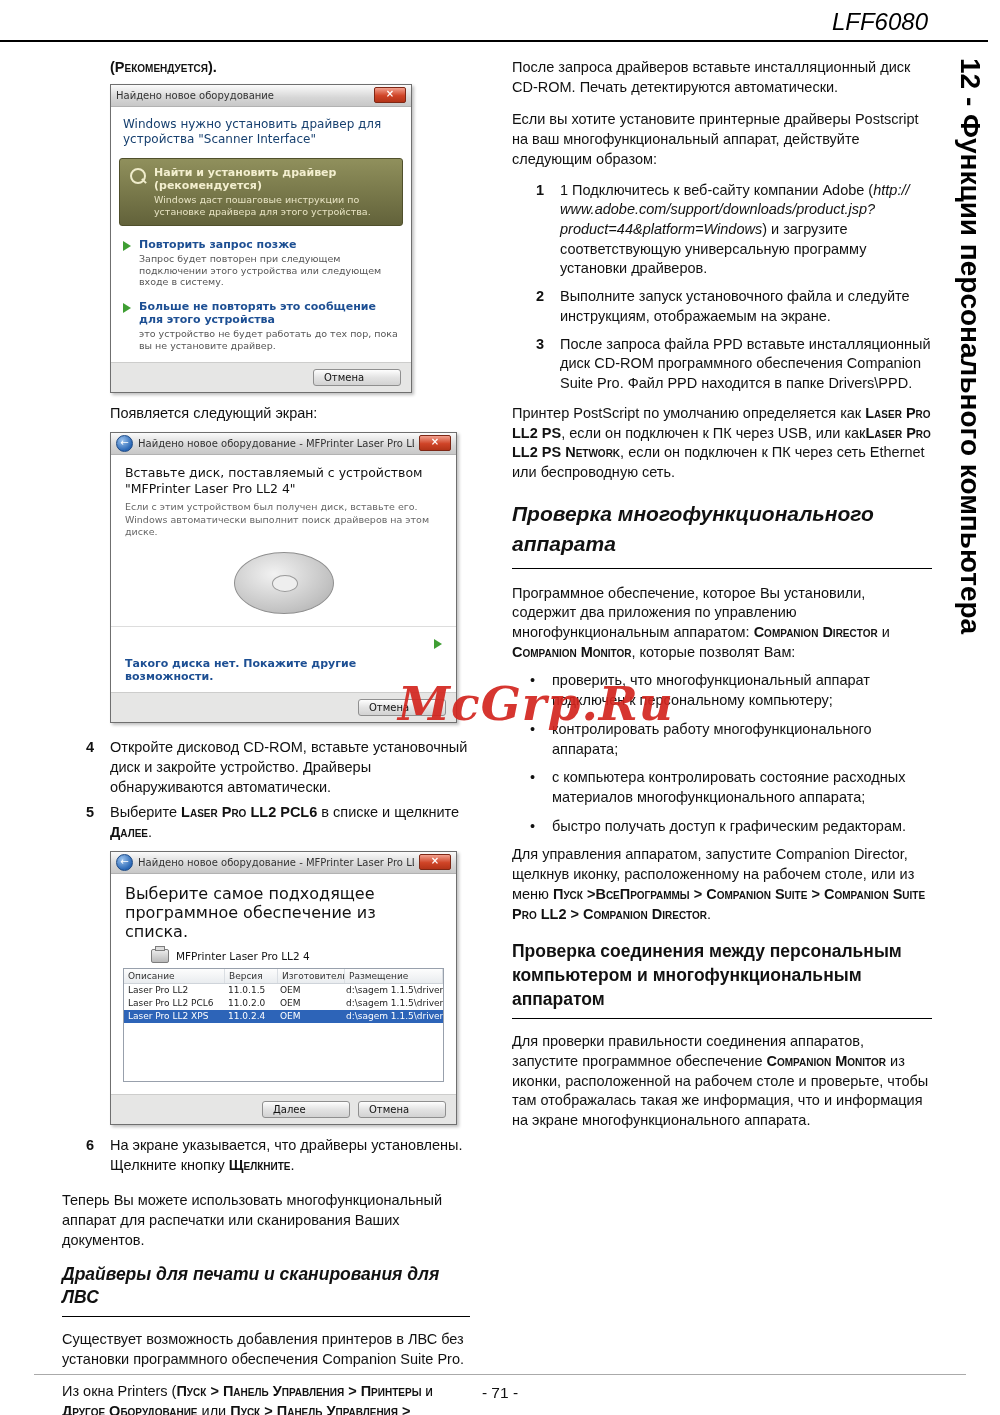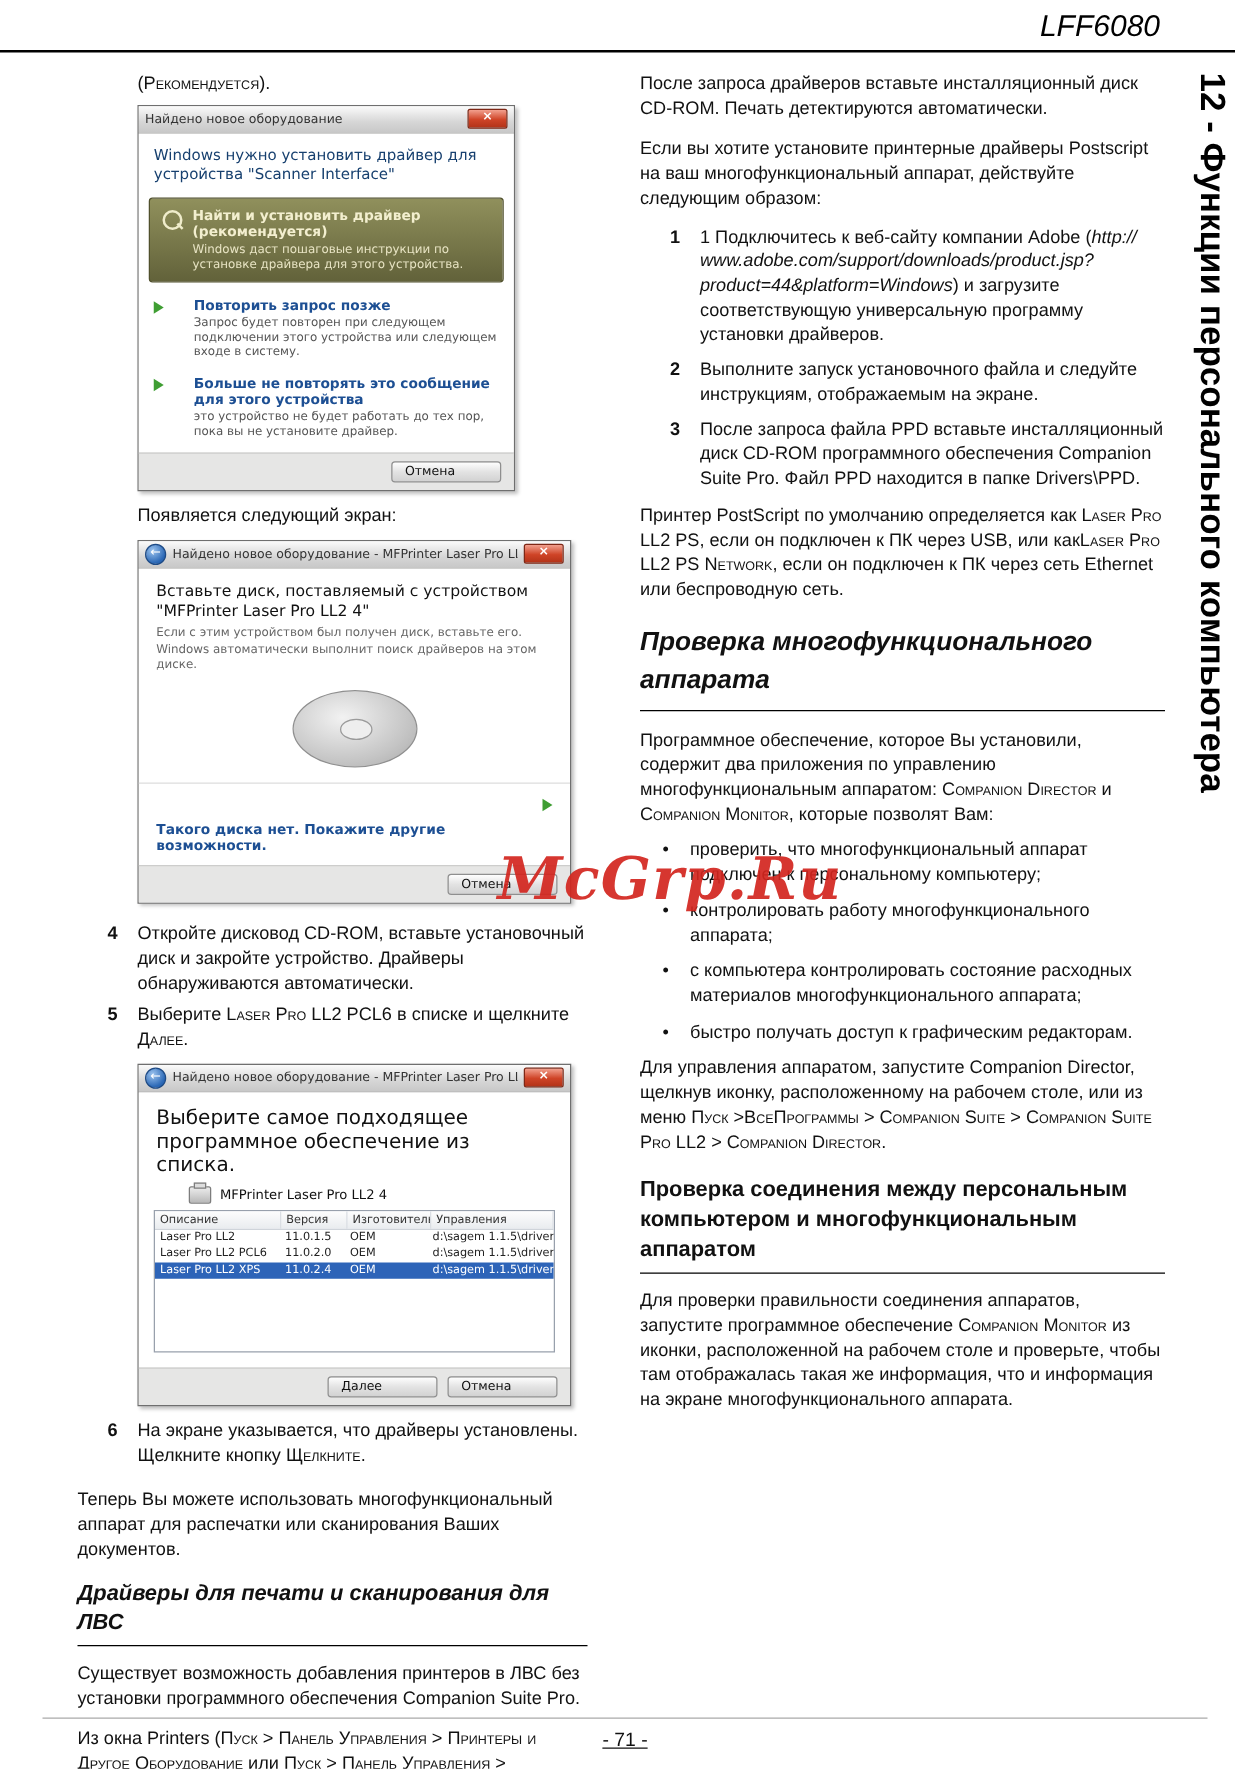--- a/index.html
+++ b/index.html
@@ -18,21 +18,21 @@
   .watermark{position:absolute;left:398px;top:676px;z-index:6;font-family:"DejaVu Serif",serif;
              font-weight:bold;font-style:italic;font-size:47px;color:#d3261f;opacity:.92;
              letter-spacing:1px;pointer-events:none;}
 
   
   .col-left{position:absolute;left:62px;top:58px;width:408px;}
   .col-right{position:absolute;left:512px;top:58px;width:420px;}
 
   .para{font-size:14.5px;line-height:1.36;margin:0 0 13px;}
   .ind{margin-left:48px;}
-  .sc{font-weight:normal;font-variant:small-caps;}
+  .sc{font-weight:bold;font-variant:small-caps;}
   .i{font-style:italic;overflow-wrap:anywhere;}
 
   .step{display:flex;margin:0 0 6px 24px;font-size:14.5px;line-height:1.36;}
   .step-num{flex:none;width:24px;font-weight:bold;}
   .step-body{flex:1;min-width:0;}
 
   .h-small{font-size:17.5px;font-style:italic;font-weight:bold;line-height:1.3;
            padding-bottom:7px;border-bottom:1.5px solid #000;margin:4px 0 13px;}
   .h-big{font-size:21px;font-style:italic;font-weight:bold;line-height:1.45;
          padding-bottom:8px;border-bottom:1.5px solid #000;margin:8px 0 15px;}
@@ -70,21 +70,21 @@
   .d1-body{background:#fff;padding-bottom:4px;}
   .d1-main{padding:10px 12px 8px;font-size:12px;line-height:1.3;color:#17406f;}
   .d1-opt1{display:flex;gap:8px;margin:2px 8px 6px;padding:7px 10px;border-radius:3px;
        background:linear-gradient(#90905c,#62623a);border:1px solid #50502c;color:#f3efcf;}
   .d1-opt1-title{display:block;font-size:11px;font-weight:bold;margin-bottom:2px;}
   .d1-opt1-sub{display:block;font-size:9.5px;color:#e8e4c4;line-height:1.25;}
   .mag-icon{flex:none;width:12px;height:12px;border:2px solid #efeccb;border-radius:50%;
        position:relative;margin-top:2px;}
   .mag-icon::after{content:"";position:absolute;left:9px;top:10px;width:6px;height:2px;
        background:#efeccb;transform:rotate(45deg);}
-  .d1-opt{display:flex;gap:24px;padding:6px 12px;}
+  .d1-opt{display:flex;gap:8px;padding:6px 12px;}
   .d1-opt-title{display:block;font-size:11px;font-weight:bold;color:#1d4f93;margin-bottom:2px;}
   .d1-opt-sub{display:block;font-size:9.5px;color:#555;line-height:1.25;}
 
   
   .d2{width:345px;margin:4px 0 15px 48px;}
   .d2-body{background:#fff;}
   .d2-head{padding:10px 14px 4px;font-size:12.5px;line-height:1.3;color:#111;}
   .d2-sub{padding:0 14px 6px;font-size:9.5px;color:#666;line-height:1.3;}
   .cd-wrap{padding:8px 0 12px;display:flex;justify-content:center;}
   .cd{width:98px;height:60px;border-radius:50%;position:relative;border:1px solid #8f8f8f;
@@ -111,21 +111,21 @@
   .thead span:nth-of-type(2){width:44px;}
   .thead span:nth-of-type(3){width:58px;}
   .thead span:nth-of-type(4){flex:1;}
   .trow{display:flex;color:#222;}
   .tc{padding:1.5px 4px;white-space:nowrap;overflow:hidden;}
   .c1{width:92px;}.c2{width:44px;}.c3{width:58px;}.c4{flex:1;}
   .trow.sel{background:#2d64b8;color:#fff;}
 
   
   .footer-rule{position:absolute;left:34px;right:34px;bottom:40px;border-top:1px solid #aaa;}
-  .page-num{position:absolute;left:0;right:0;bottom:13px;text-align:center;font-size:15.5px;text-decoration:underline;}
+  .page-num{position:absolute;left:0;right:0;bottom:13px;text-align:center;font-size:15.5px;}
 </style>
 </head>
 <body>
 
 <div class="page">
 
   <div class="header-title">LFF6080</div>
   <div class="header-rule"></div>
   <div class="sidebar">12 - Функции персонального компьютера</div>
   <div class="watermark">McGrp.Ru</div>
@@ -214,21 +214,21 @@
         <div class="d3-device">
           <span class="printer-icon"></span>
           <span>MFPrinter Laser Pro LL2 4</span>
         </div>
         <div class="tbl">
           <div class="thead">
 
           <span>Описание</span>
               <span>Версия</span>
               <span>Изготовитель</span>
-              <span>Управления</span>
+              <span>Размещение</span>
             </div>
           <div class="tbody">
 
               <div class="trow">
                 <span class="tc c1">Laser Pro LL2</span>
                 <span class="tc c2">11.0.1.5</span>
                 <span class="tc c3">OEM</span>
                 <span class="tc c4">d:\sagem 1.1.5\drivers\files\common\i</span>
               </div>
 

